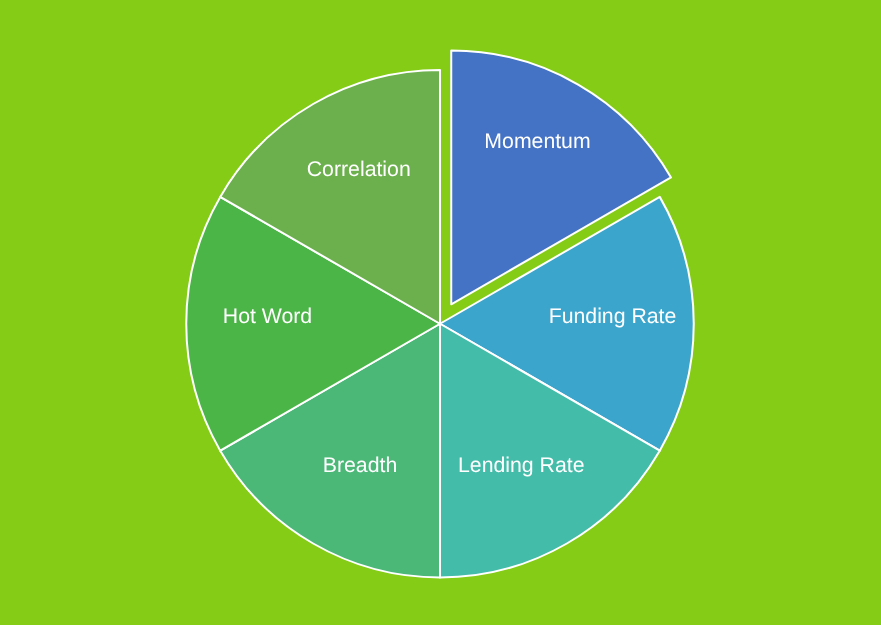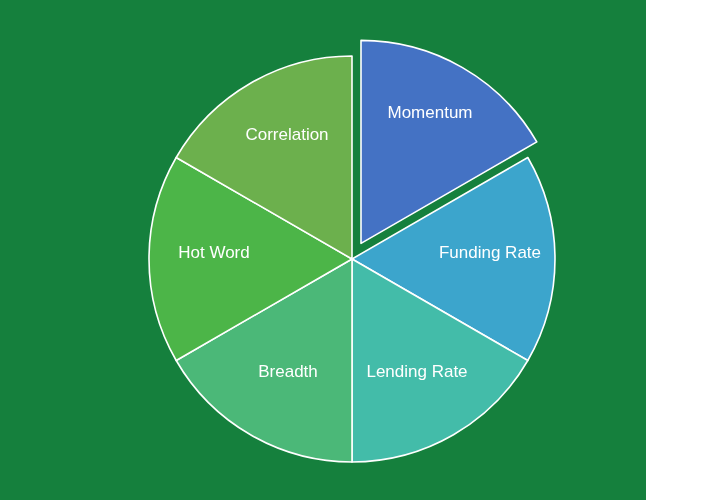--- a/index.html
+++ b/index.html
@@ -8,23 +8,23 @@
     background: #ffffff;
   }
   body {
     width: 705px;
     height: 500px;
     overflow: hidden;
     font-family: "Liberation Sans", sans-serif;
   }
   #chart-root {
     position: relative;
-    width: 646px;
+    width: 705px;
     height: 500px;
-    background: #15803d;
+    background: #84cc16;
   }
   #pie-svg {
     position: absolute;
     left: 0;
     top: 0;
     width: 705px;
     height: 500px;
     display: block;
   }
   .slice-label {

